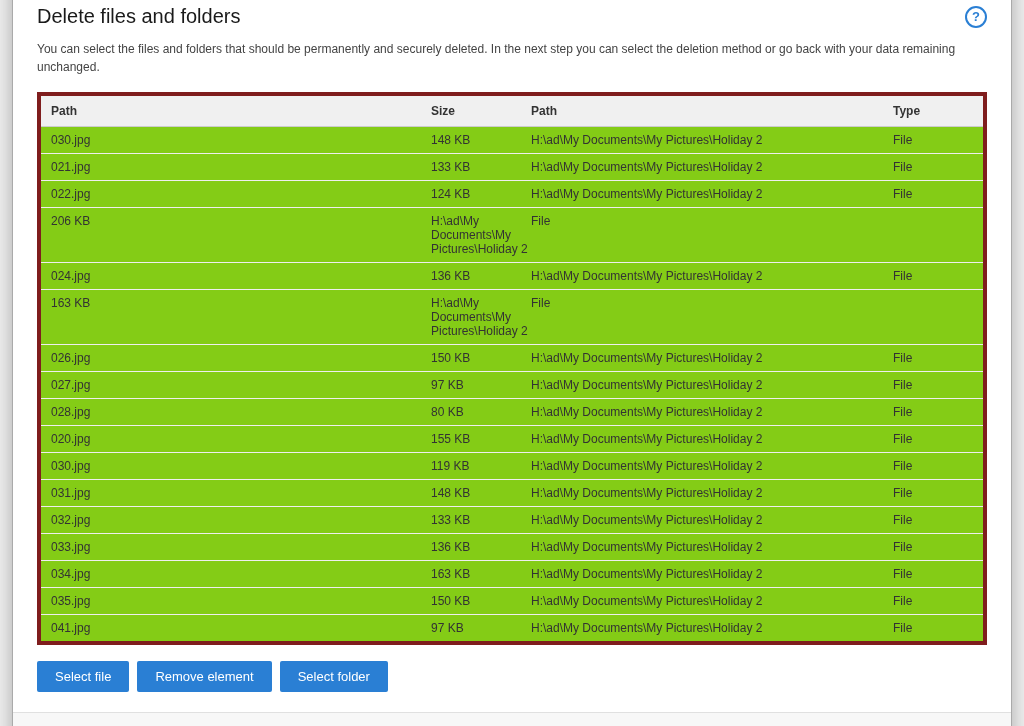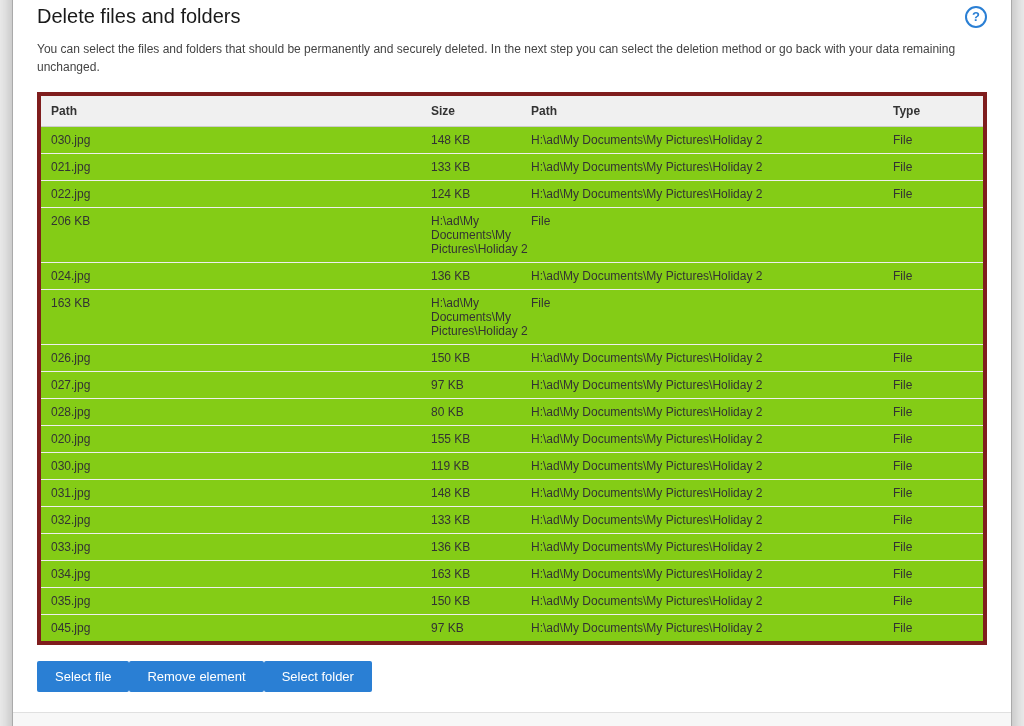--- a/index.html
+++ b/index.html
@@ -124,20 +124,21 @@
       font-size: 12px;
       color: #333;
     }
     
     .table-row:last-child { border-bottom: none; }
     
     .table-cell { padding: 2px 0; }
     
     .button-row {
       display: flex;
+      gap: 8px;
       margin-top: 16px;
       align-items: center;
     }
     
     .btn-action {
       background: #2a7fd4;
       color: #fff;
       border: none;
       padding: 8px 18px;
       font-size: 13px;
@@ -287,21 +288,21 @@
       <div class="table-cell">H:\ad\My Documents\My Pictures\Holiday 2</div>
       <div class="table-cell">File</div>
     </div>
           <div class="table-row">
       <div class="table-cell">035.jpg</div>
       <div class="table-cell">150 KB</div>
       <div class="table-cell">H:\ad\My Documents\My Pictures\Holiday 2</div>
       <div class="table-cell">File</div>
     </div>
           <div class="table-row">
-      <div class="table-cell">045.jpg</div>
+      <div class="table-cell">041.jpg</div>
       <div class="table-cell">97 KB</div>
       <div class="table-cell">H:\ad\My Documents\My Pictures\Holiday 2</div>
       <div class="table-cell">File</div>
     </div>
         </div>
     </div>
 
     <div class="button-row">
       <button class="btn-action">Select file</button>
       <button class="btn-action">Remove element</button>

